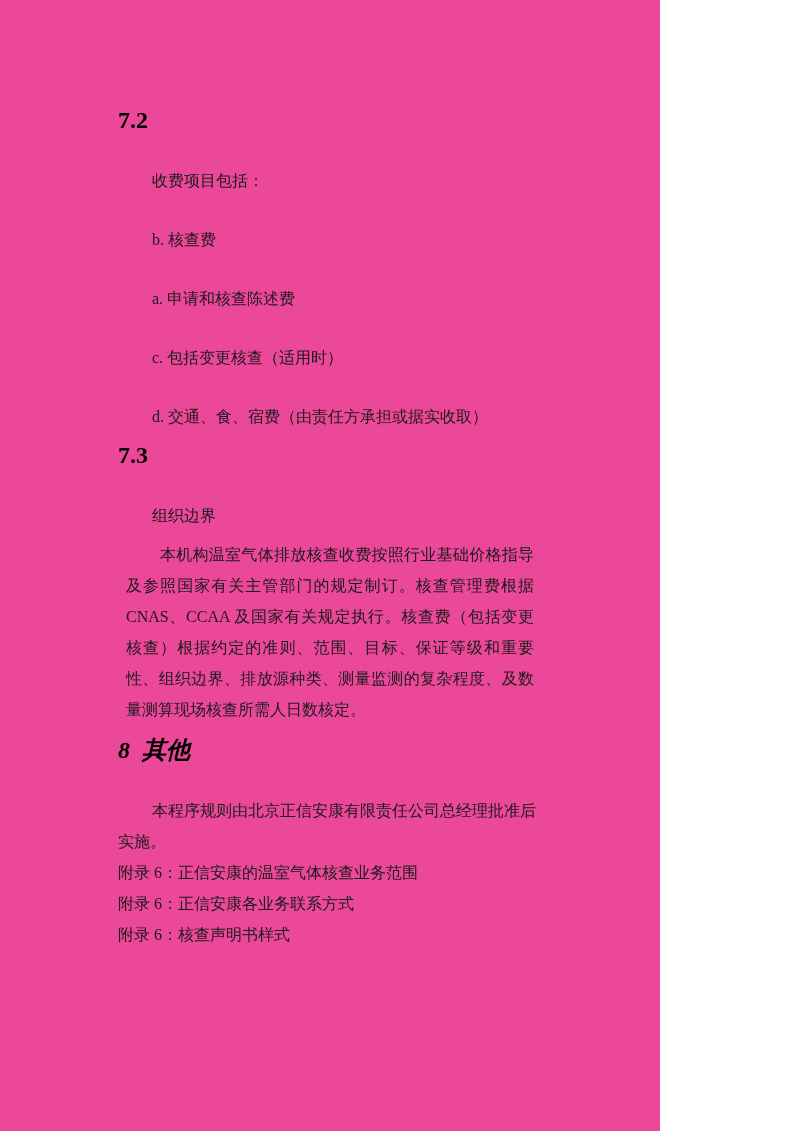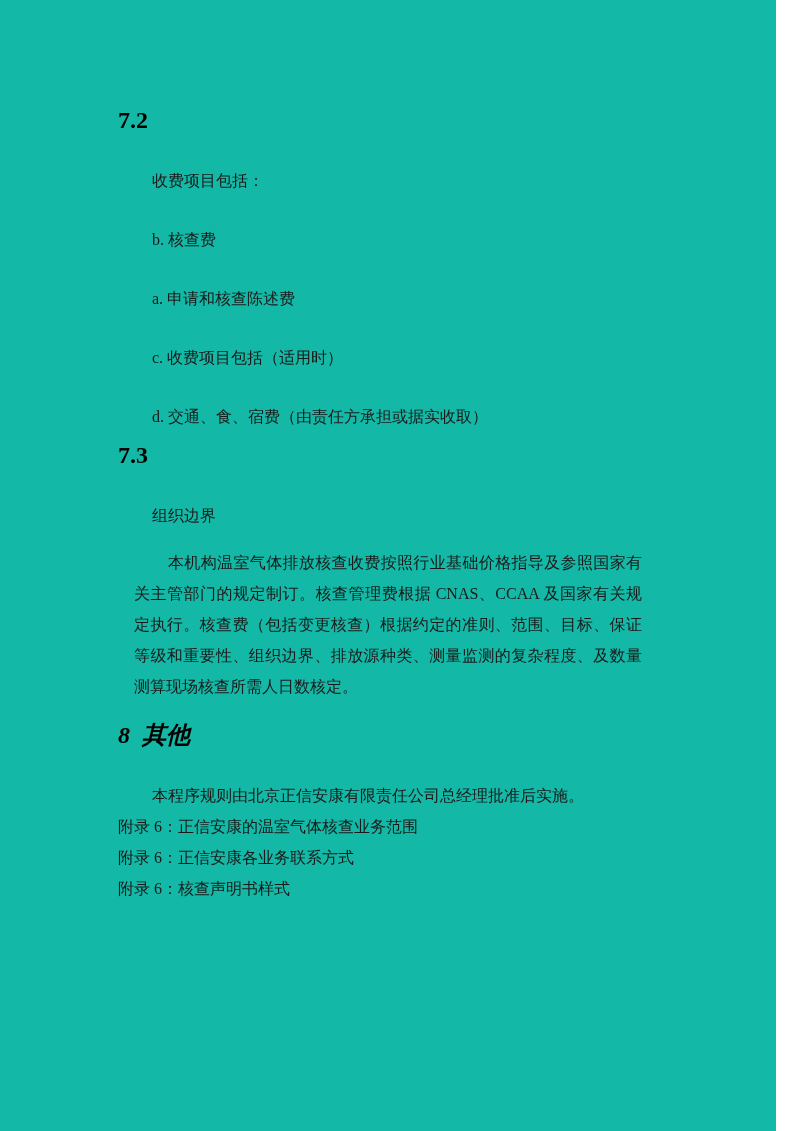--- a/index.html
+++ b/index.html
@@ -9,24 +9,24 @@
   }
   body {
     width: 800px;
     height: 1131px;
     font-family: "Liberation Serif", "DejaVu Serif", serif;
     color: #1a1a1a;
     overflow: hidden;
   }
   .page {
     box-sizing: border-box;
-    width: 776px;
+    width: 660px;
     height: 1131px;
     padding: 97px 118px 0 118px;
-    background: #14b8a6;
+    background: #ec4899;
   }
   .sec-heading {
     font-size: 24px;
     line-height: 34px;
     font-weight: 700;
     color: #000000;
     margin: 6px 0;
   }
   .chapter-heading {
     font-size: 24px;
@@ -43,40 +43,40 @@
     margin: 0;
     color: #1a1a1a;
   }
   .indent {
     text-indent: 34px;
     margin-top: 28px;
   }
   .body-paragraph {
     font-size: 16px;
     line-height: 31px;
-    margin: 16px;
+    margin: 8px;
     text-align: justify;
     text-indent: 34px;
     color: #1a1a1a;
   }
 </style>
 </head>
 <body>
 
 <div class="page">
 
   <h2 class="sec-heading">7.2</h2>
 
   <p class="doc-line indent">收费项目包括：</p>
 
   <p class="doc-line indent">b. 核查费</p>
 
   <p class="doc-line indent">a. 申请和核查陈述费</p>
 
-  <p class="doc-line indent">c. 收费项目包括（适用时）</p>
+  <p class="doc-line indent">c. 包括变更核查（适用时）</p>
 
   <p class="doc-line indent">d. 交通、食、宿费（由责任方承担或据实收取）</p>
 
   <h2 class="sec-heading">7.3</h2>
 
   <p class="doc-line indent">组织边界</p>
 
   <p class="body-paragraph">本机构温室气体排放核查收费按照行业基础价格指导及参照国家有关主管部门的规定制订。核查管理费根据 CNAS、CCAA 及国家有关规定执行。核查费（包括变更核查）根据约定的准则、范围、目标、保证等级和重要性、组织边界、排放源种类、测量监测的复杂程度、及数量测算现场核查所需人日数核定。</p>
 
   <h1 class="chapter-heading">8 其他</h1>

